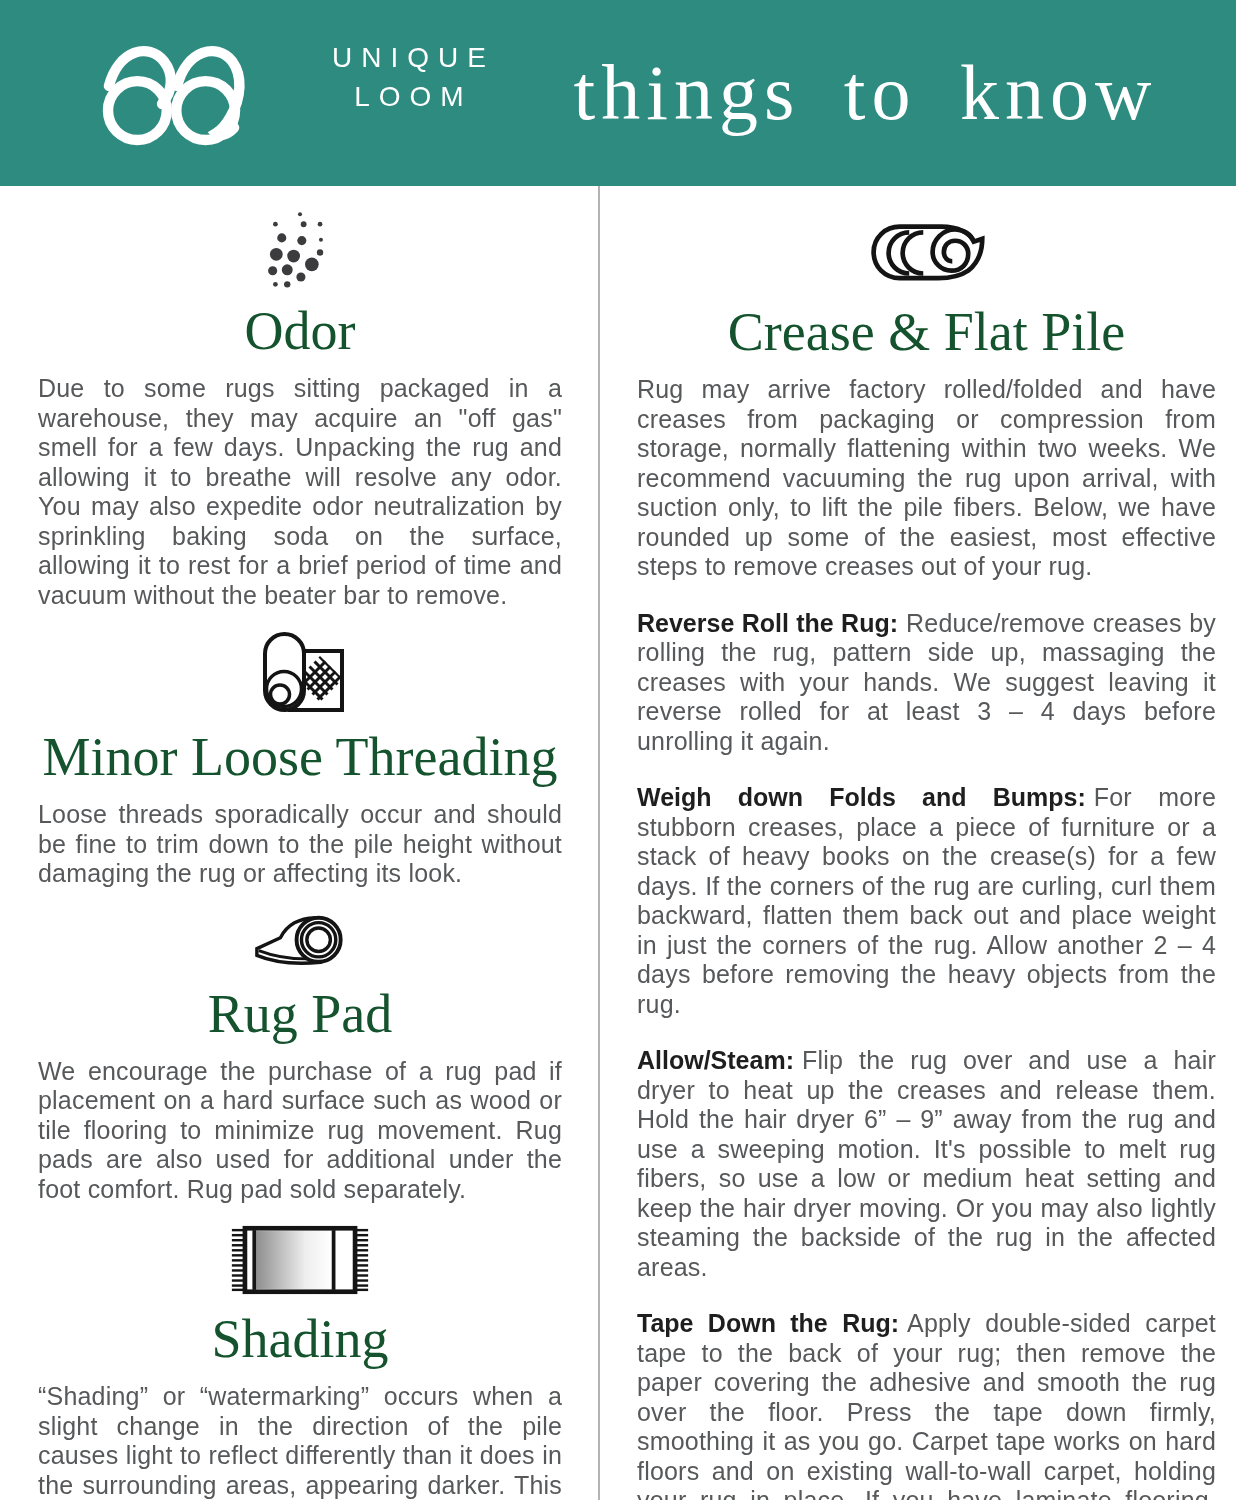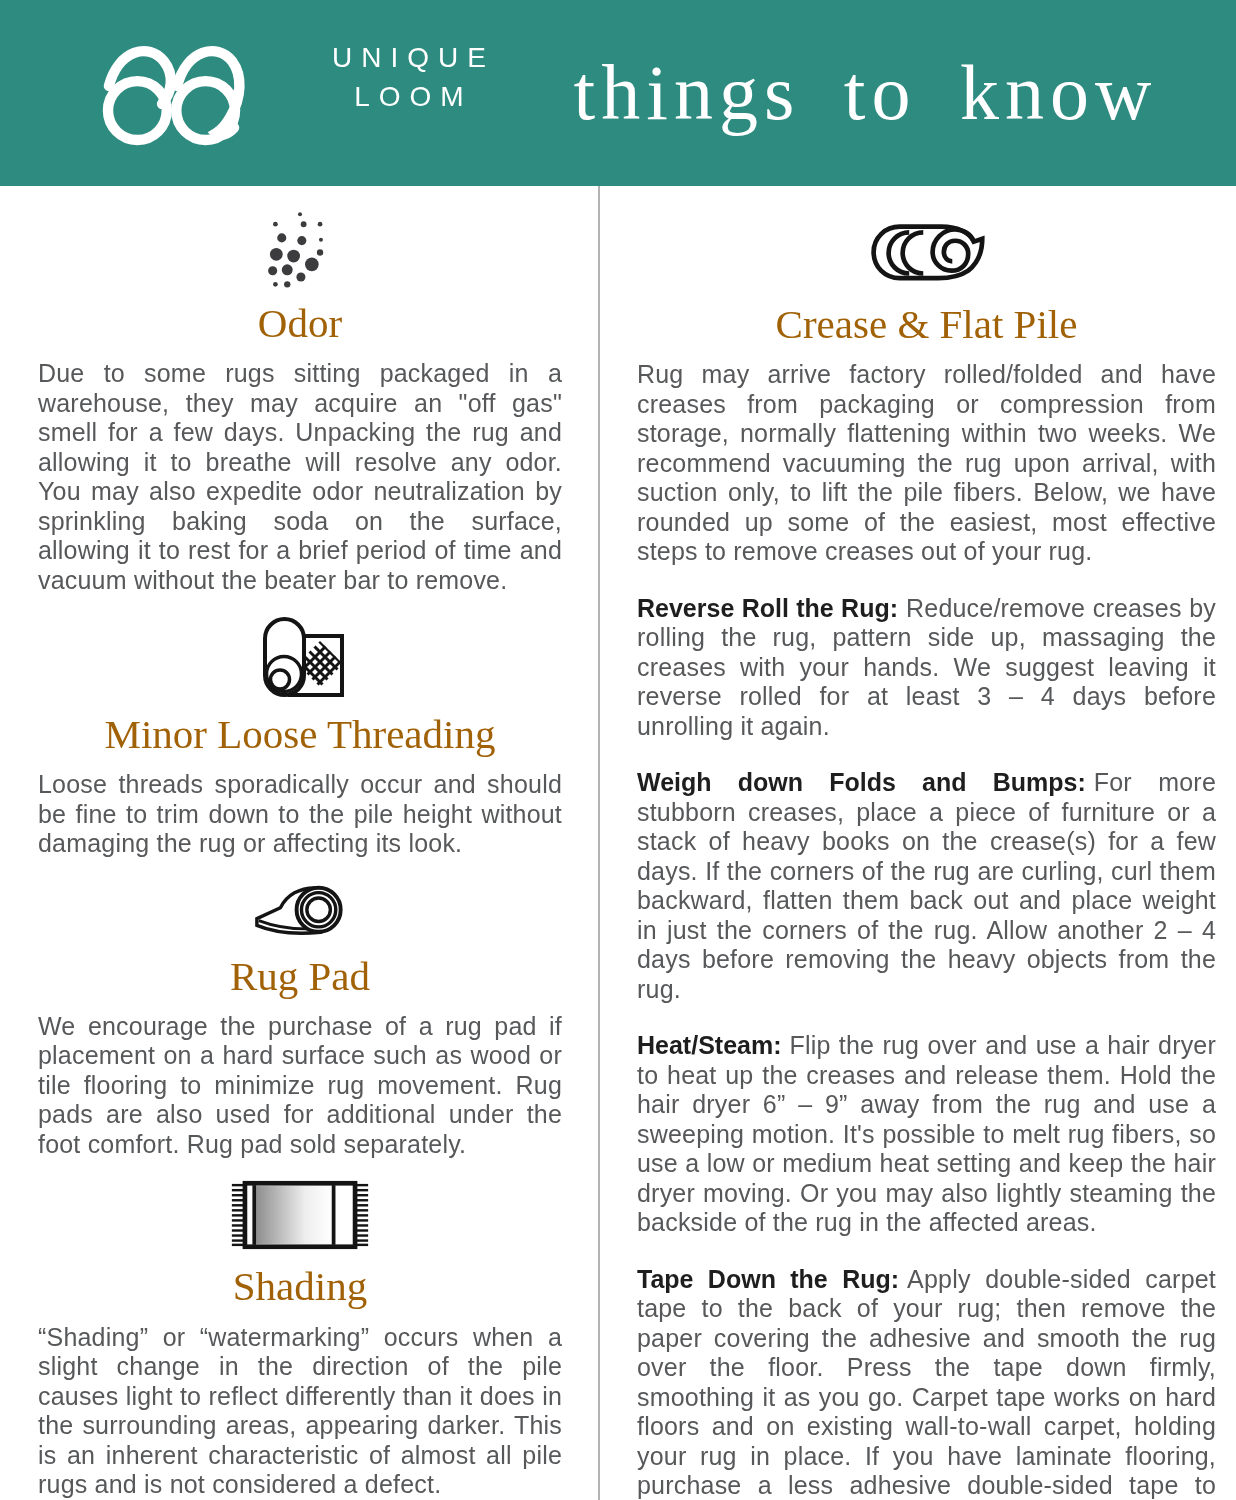--- a/index.html
+++ b/index.html
@@ -22,22 +22,22 @@
     color:#ffffff;font-family:"Liberation Serif",serif;font-weight:400;
     font-size:78px;letter-spacing:6px;word-spacing:18px;
   }
   
   .content{display:flex;align-items:stretch;height:1314px;}
   .col-left{width:598px;box-sizing:border-box;padding:20px 36px 0 38px;}
   .divider{width:2px;background:#b3b3b3;}
   .col-right{flex:1;box-sizing:border-box;padding:6px 20px 16px 37px;}
   .icon-wrap{display:flex;justify-content:center;margin:0 auto 12px;}
   .sec-heading{
-    font-family:"Liberation Serif",serif;font-weight:400;color:#a16207;
-    font-size:41px;text-align:center;margin:4px 0 6px;line-height:1.15;
+    font-family:"Liberation Serif",serif;font-weight:400;color:#14532d;
+    font-size:54px;text-align:center;margin:4px 0 6px;line-height:1.15;
   }
   .body-text{
     color:#57585A;font-size:25px;line-height:29.5px;text-align:justify;
     margin:12px 0 20px;letter-spacing:0.2px;
   }
   .sec{margin-bottom:8px;}
   .sec:last-child .body-text{margin-bottom:0;}
   .step{margin-top:27px;margin-bottom:0;}
   .lead{font-weight:700;color:#1F1E1E;margin-right:8px;letter-spacing:0;}
   .crease-icon{margin:30px auto 20px;}
@@ -207,21 +207,21 @@
 
       <p class="body-text step">
         <span class="lead">Reverse Roll the Rug:</span><span>Reduce/remove creases by rolling the rug, pattern side up, massaging the creases with your hands. We suggest leaving it reverse rolled for at least 3 – 4 days before unrolling it again.</span>
       </p>
 
       <p class="body-text step">
         <span class="lead">Weigh down Folds and Bumps:</span><span>For more stubborn creases, place a piece of furniture or a stack of heavy books on the crease(s) for a few days. If the corners of the rug are curling, curl them backward, flatten them back out and place weight in just the corners of the rug. Allow another 2 – 4 days before removing the heavy objects from the rug.</span>
       </p>
 
       <p class="body-text step">
-        <span class="lead">Heat/Steam:</span><span>Flip the rug over and use a hair dryer to heat up the creases and release them. Hold the hair dryer 6” – 9” away from the rug and use a sweeping motion. It's possible to melt rug fibers, so use a low or medium heat setting and keep the hair dryer moving. Or you may also lightly steaming the backside of the rug in the affected areas.</span>
+        <span class="lead">Allow/Steam:</span><span>Flip the rug over and use a hair dryer to heat up the creases and release them. Hold the hair dryer 6” – 9” away from the rug and use a sweeping motion. It's possible to melt rug fibers, so use a low or medium heat setting and keep the hair dryer moving. Or you may also lightly steaming the backside of the rug in the affected areas.</span>
       </p>
 
       <p class="body-text step">
         <span class="lead">Tape Down the Rug:</span><span>Apply double-sided carpet tape to the back of your rug; then remove the paper covering the adhesive and smooth the rug over the floor. Press the tape down firmly, smoothing it as you go. Carpet tape works on hard floors and on existing wall-to-wall carpet, holding your rug in place. If you have laminate flooring, purchase a less adhesive double-sided tape to prevent the laminate from buckling or otherwise being damaged.</span>
       </p>
 
     </div>
   </div>
 </div>
 

